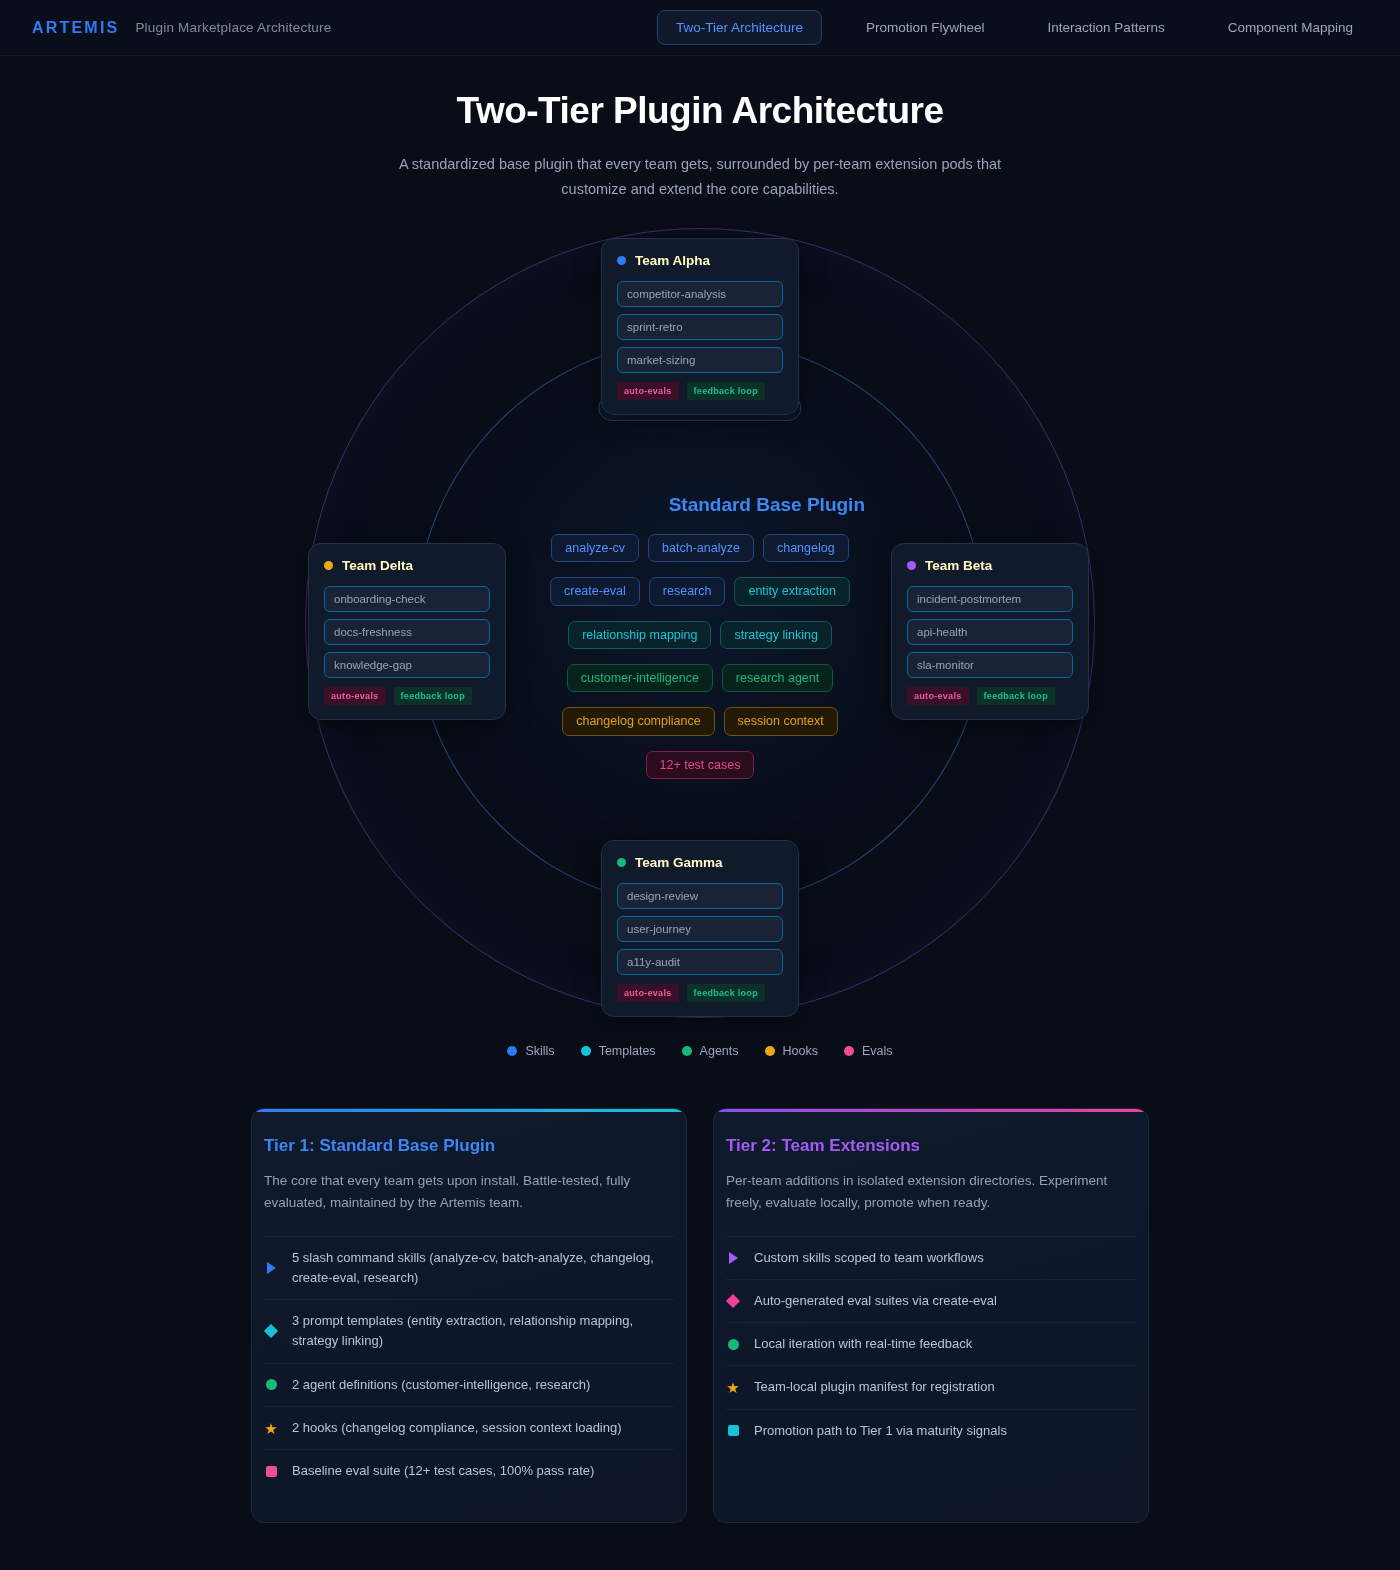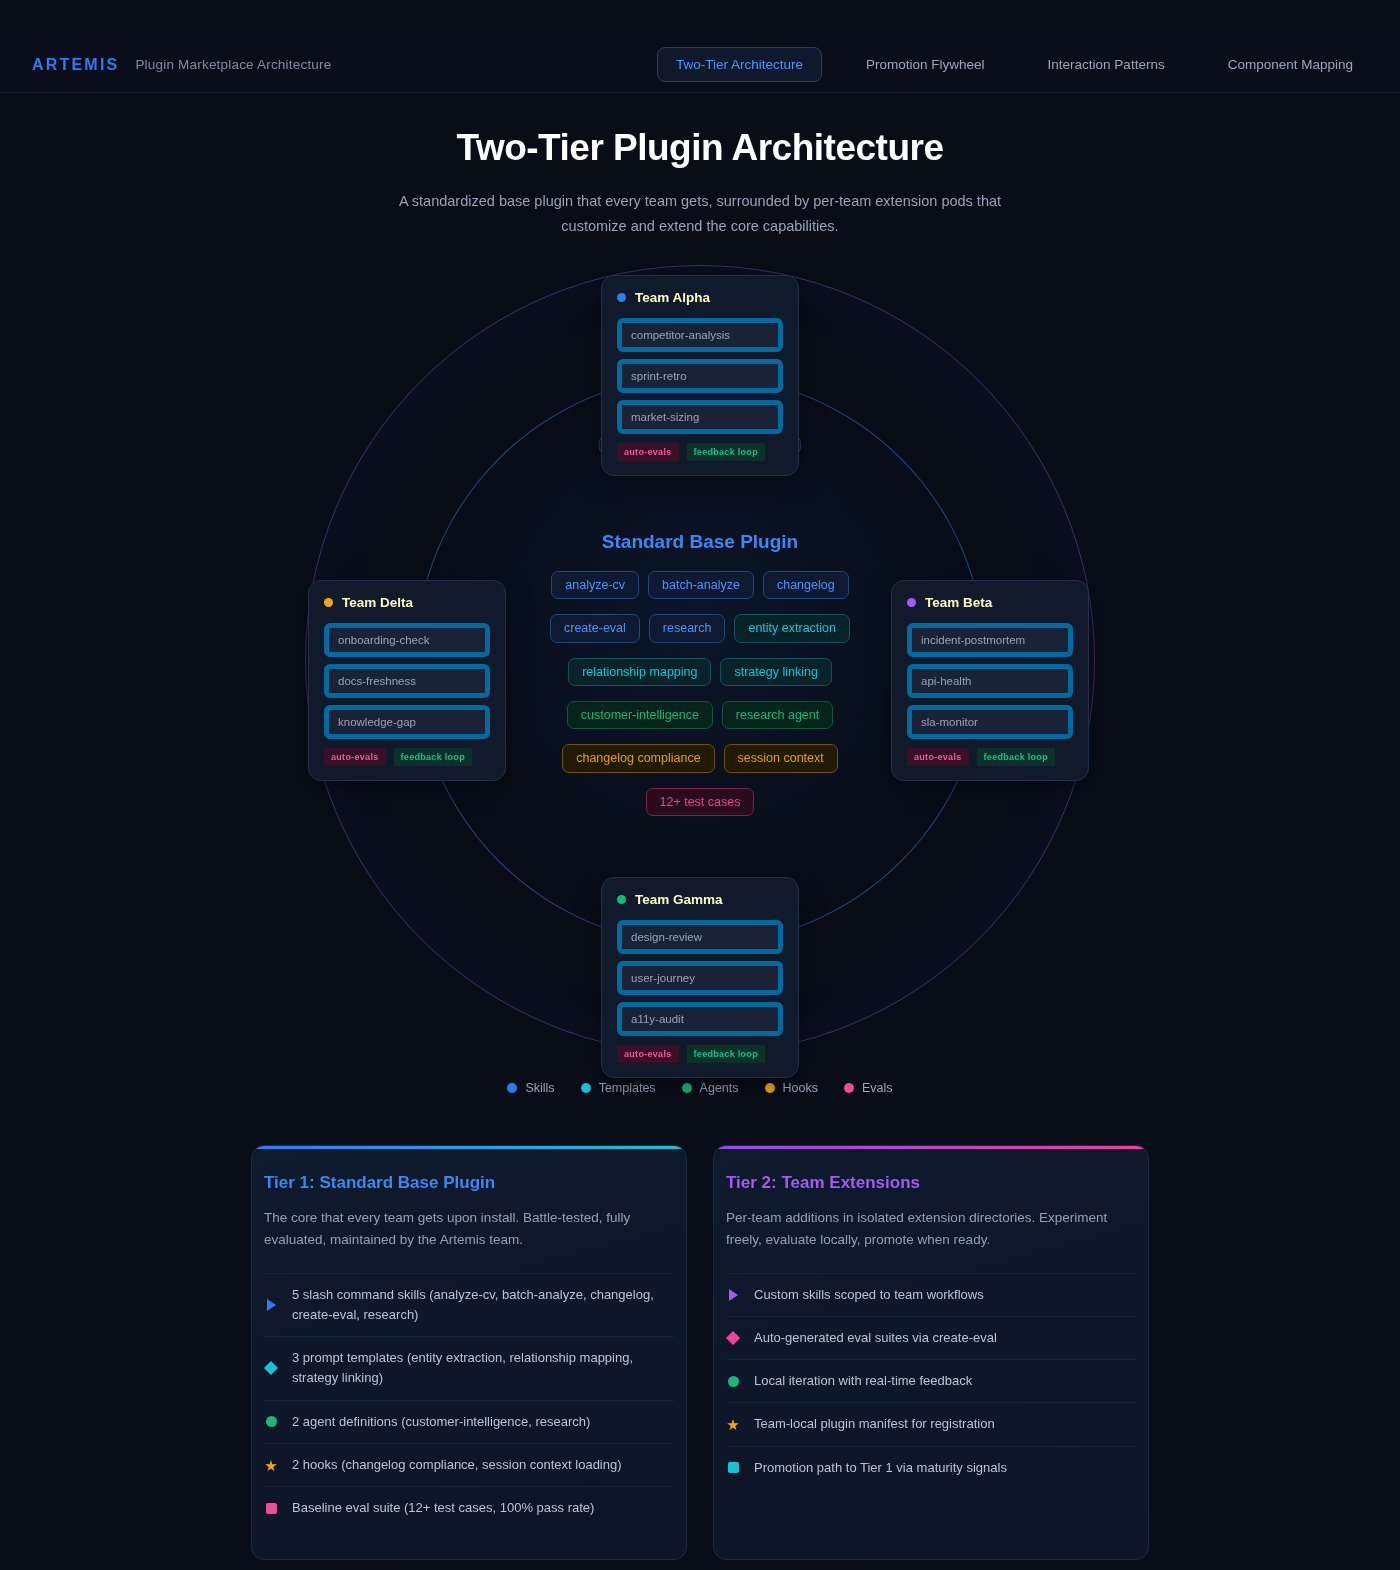--- a/index.html
+++ b/index.html
@@ -19,21 +19,20 @@
   .topbar {
     height: 56px;
     width: 100%;
     display: flex;
     align-items: center;
     padding: 0 28px 0 32px;
     border-bottom: 1px solid #131b2b;
     background: #090e1a;
     position: relative;
     z-index: 40;
-    margin-top: 37px;
   }
   .brand {
     font-size: 16px;
     font-weight: 700;
     letter-spacing: 2.2px;
     color: #2f7bf6;
   }
   .brand-sub {
     margin-left: 16px;
     font-size: 13.5px;
@@ -125,21 +124,21 @@
     z-index: 6;
   }
 
   
   .core {
     position: absolute;
     left: 50%;
     top: 286px;
     transform: translateX(-50%);
     width: 330px;
-    text-align: center;
+    text-align: right;
     z-index: 5;
   }
   .core-title {
     font-size: 19px;
     font-weight: 700;
     color: #3d87f5;
     margin-bottom: 18px;
   }
   .chip-rows { display: flex; flex-direction: column; gap: 15px; align-items: center; }
   .chip-row { display: flex; gap: 9px; justify-content: center; flex-wrap: nowrap; }
@@ -186,21 +185,21 @@
   }
   .pod-name {
     font-size: 13.5px;
     font-weight: 700;
     color: #fef9c3;
   }
   .pod-item {
     font-size: 11.5px;
     color: #97a3ba;
     background: #1a2236;
-    border: 5px solid #0369a1;
+    border: 1px solid #0369a1;
     border-radius: 6px;
     padding: 6px 9px;
     margin-bottom: 7px;
   }
   .pod-tags { display: flex; gap: 8px; margin-top: 9px; }
   .tag {
     font-size: 9px;
     font-weight: 700;
     letter-spacing: .3px;
     padding: 4px 7px;

